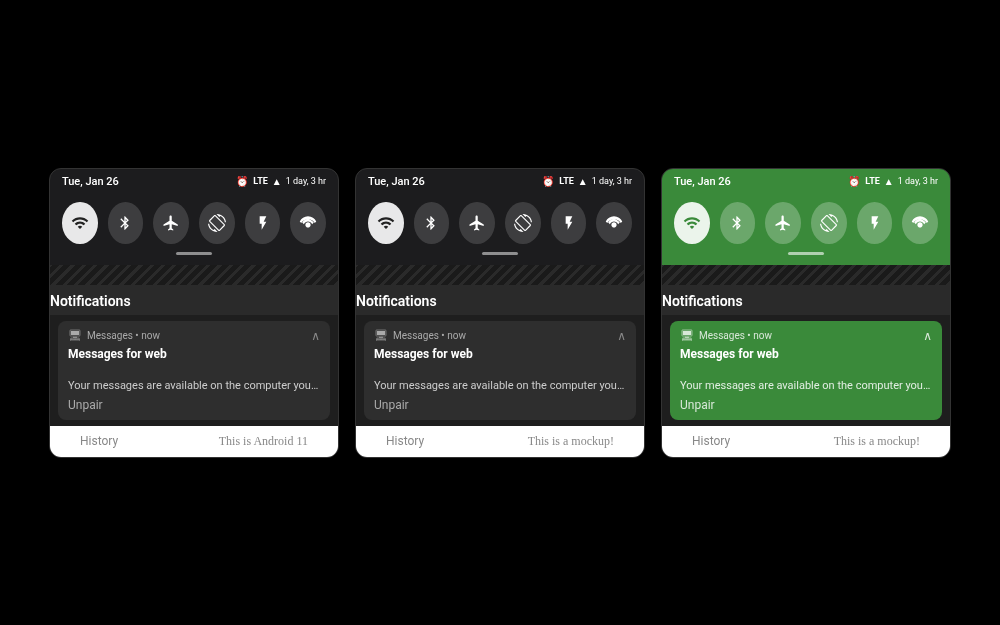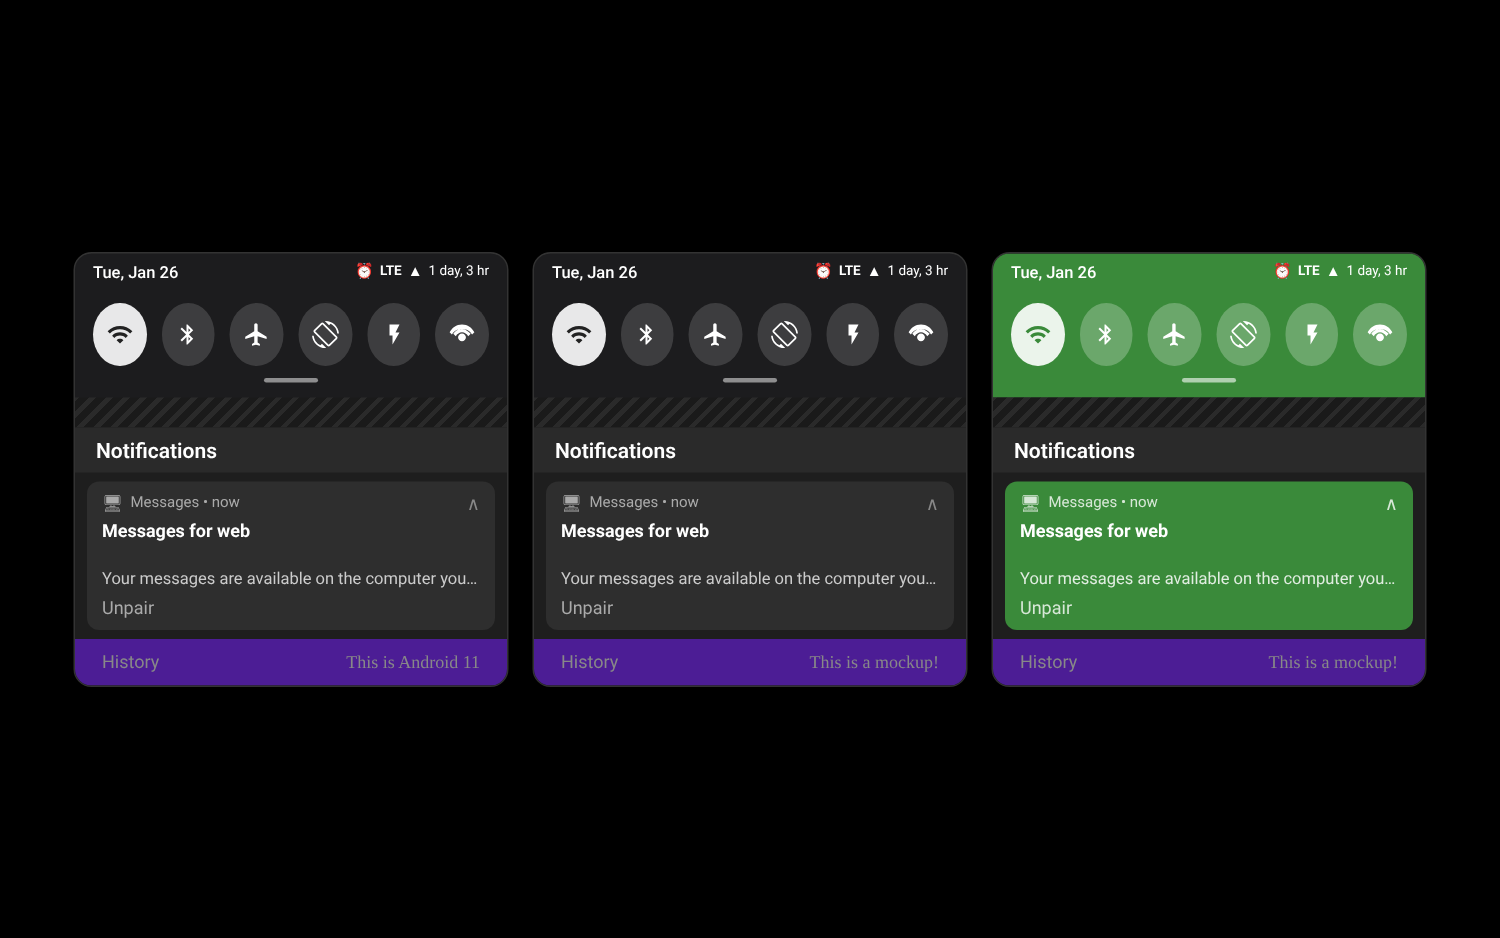--- a/index.html
+++ b/index.html
@@ -112,21 +112,21 @@
       );
     }
 
     
     .notifications-section {
       background: #1e1e1e;
       padding: 0;
     }
 
     .notifications-header {
-      padding: 8px 14px 6px;
+      padding: 8px 0 6px;
       font-size: 14px;
       font-weight: 600;
       color: #fff;
       background: #2a2a2a;
     }
 
     
     .notif-card {
       margin: 6px 8px;
       background: #2e2e2e;
@@ -188,22 +188,22 @@
       color: #aaa;
     }
 
     .notif-action.green-text { color: rgba(255,255,255,0.8); }
 
     
     .history-bar {
       display: flex;
       justify-content: space-between;
       align-items: center;
-      padding: 8px 18px;
-      background: #4c1d95;
+      padding: 8px 30px;
+      background: #ffffff;
     }
 
     .history-label {
       font-size: 12px;
       color: #888;
     }
 
     .mockup-label {
       font-size: 12px;
       color: #888;

